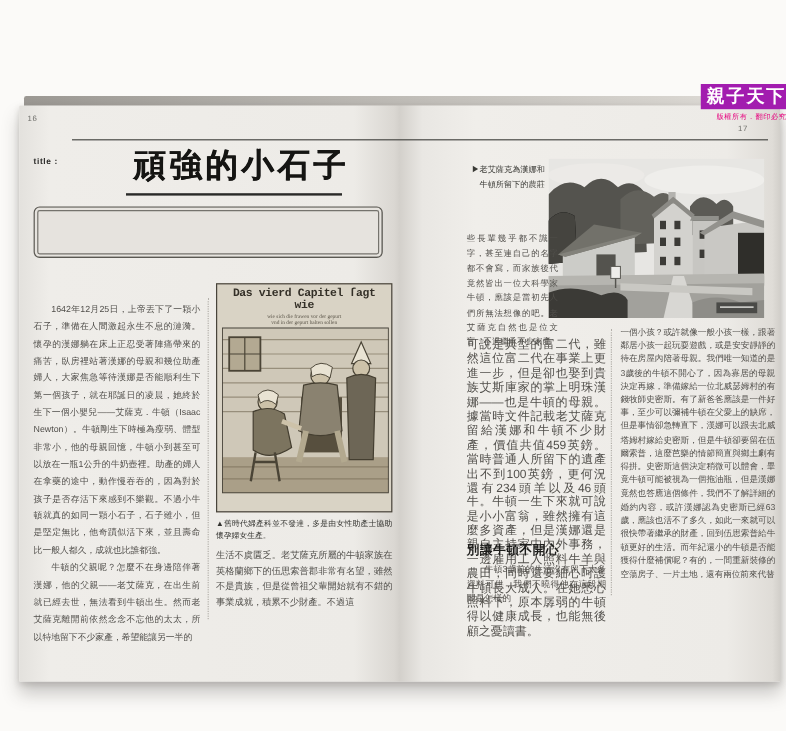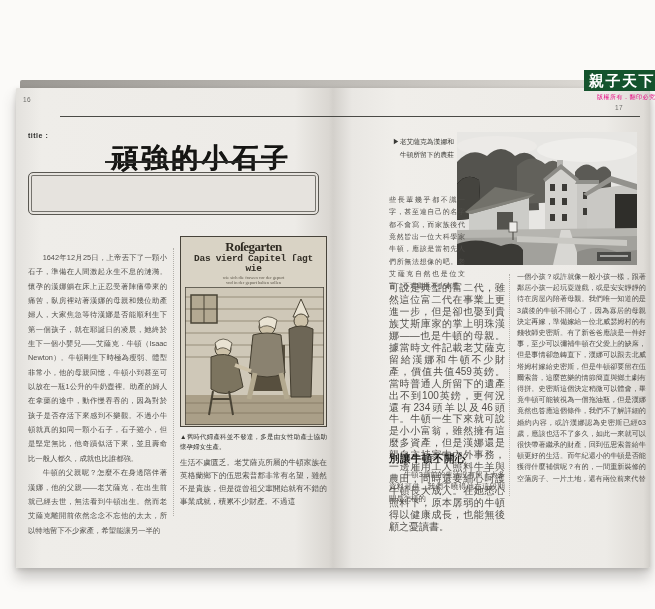--- a/index.html
+++ b/index.html
@@ -34,21 +34,20 @@
   }
   .body-text p{margin:0;}
   .indent{text-indent:2em;}
   .section-heading{font-weight:bold;color:#1d1d1b;font-size:10.5px;letter-spacing:.5px;}
   
   .title-label{font-size:7px;font-weight:bold;color:#2c2c2a;letter-spacing:.5px;}
   .main-title{
     font-size:27px;font-weight:900;color:#151513;text-align:center;
     letter-spacing:3px;line-height:1.1;
     text-shadow:.4px 0 0 #151513;
-    margin-top:20px;
   }
   .title-underline{height:2px;background:#2a2a28;}
   
   .quote-box{
     background:#e6e3de;border:1px solid #5a5852;border-radius:5px;
     box-shadow:inset 0 0 0 2px #e6e3de, inset 0 0 0 3px #75736d;
     padding:5px 10px 4px 10px;box-sizing:border-box;
   }
   .quote-line{white-space:nowrap;color:#3f3e3a;}
   .q-open{font-size:12px;vertical-align:14px;font-weight:bold;}
@@ -65,21 +64,21 @@
   .wc-t2{font-family:Liberation Mono, monospace;font-weight:bold;font-size:9.5px;
     text-align:center;color:#332f27;letter-spacing:-.3px;line-height:1.1;}
   .wc-small{font-family:"Liberation Serif", serif;font-size:4.5px;color:#5c564a;
     text-align:center;line-height:1.15;}
   .wc-caption{font-size:6.5px;color:#33332f;line-height:1.5;text-align:justify;word-break:break-all;}
   
   .photo-caption{font-size:6.8px;color:#3a3a36;line-height:1.9;text-align:right;}
   .photo-frame{overflow:hidden;}
   
   .badge{
-    background:#14532d;color:#ffffff;font-weight:bold;font-size:15px;
+    background:#a21caf;color:#ffffff;font-weight:bold;font-size:15px;
     letter-spacing:1.5px;line-height:21px;padding-left:5px;
     overflow:hidden;white-space:nowrap;box-sizing:border-box;
   }
   .badge-tagline{
     color:#e6017e;font-size:6px;letter-spacing:.5px;white-space:nowrap;
     overflow:hidden;
   }
 </style>
 </head>
 <body>
@@ -102,21 +101,20 @@
 
 
   <div class="abs body-text" style="left:12px;top:163px;width:139px;font-size:7.35px;line-height:14.35px;">
     <p class="indent">1642年12月25日，上帝丟下了一顆小石子，準備在人間激起永生不息的漣漪。懷孕的漢娜躺在床上正忍受著陣痛帶來的痛苦，臥房裡站著漢娜的母親和幾位助產婦人，大家焦急等待漢娜是否能順利生下第一個孩子，就在耶誕日的凌晨，她終於生下一個小嬰兒——艾薩克．牛頓（Isaac Newton）。牛頓剛生下時極為瘦弱、體型非常小，他的母親回憶，牛頓小到甚至可以放在一瓶1公升的牛奶壺裡。助產的婦人在拿藥的途中，動作慢吞吞的，因為對於孩子是否存活下來感到不樂觀。不過小牛頓就真的如同一顆小石子，石子雖小，但是堅定無比，他奇蹟似活下來，並且壽命比一般人都久，成就也比誰都強。</p>
     <p class="indent">牛頓的父親呢？怎麼不在身邊陪伴著漢娜，他的父親——老艾薩克，在出生前就已經去世，無法看到牛頓出生。然而老艾薩克離開前依然念念不忘他的太太，所以特地留下不少家產，希望能讓另一半的</p>
   </div>
 
   <div class="abs v-divider" style="left:157px;top:160px;height:268px;"></div>
 
   <div class="abs woodcut" style="left:164px;top:148px;width:147px;height:191px;">
-    <div class="wc-t1">Roſegarten</div>
     <div class="wc-t2">Das vierd Capitel ſagt wie</div>
     <div class="wc-small">
       <div>wie sich die frawen vor der gepurt</div>
       <div>vnd in der gepurt halten sollen</div>
     </div>
     <svg width="139" height="138" viewBox="0 0 139 138" style="margin-top:2px;">
       <rect x="0" y="0" width="139" height="138" fill="#cfc8b8"></rect>
 
       <g stroke="#978e7b" stroke-width="1">
         <line x1="0" y1="10" x2="139" y2="10"></line>

